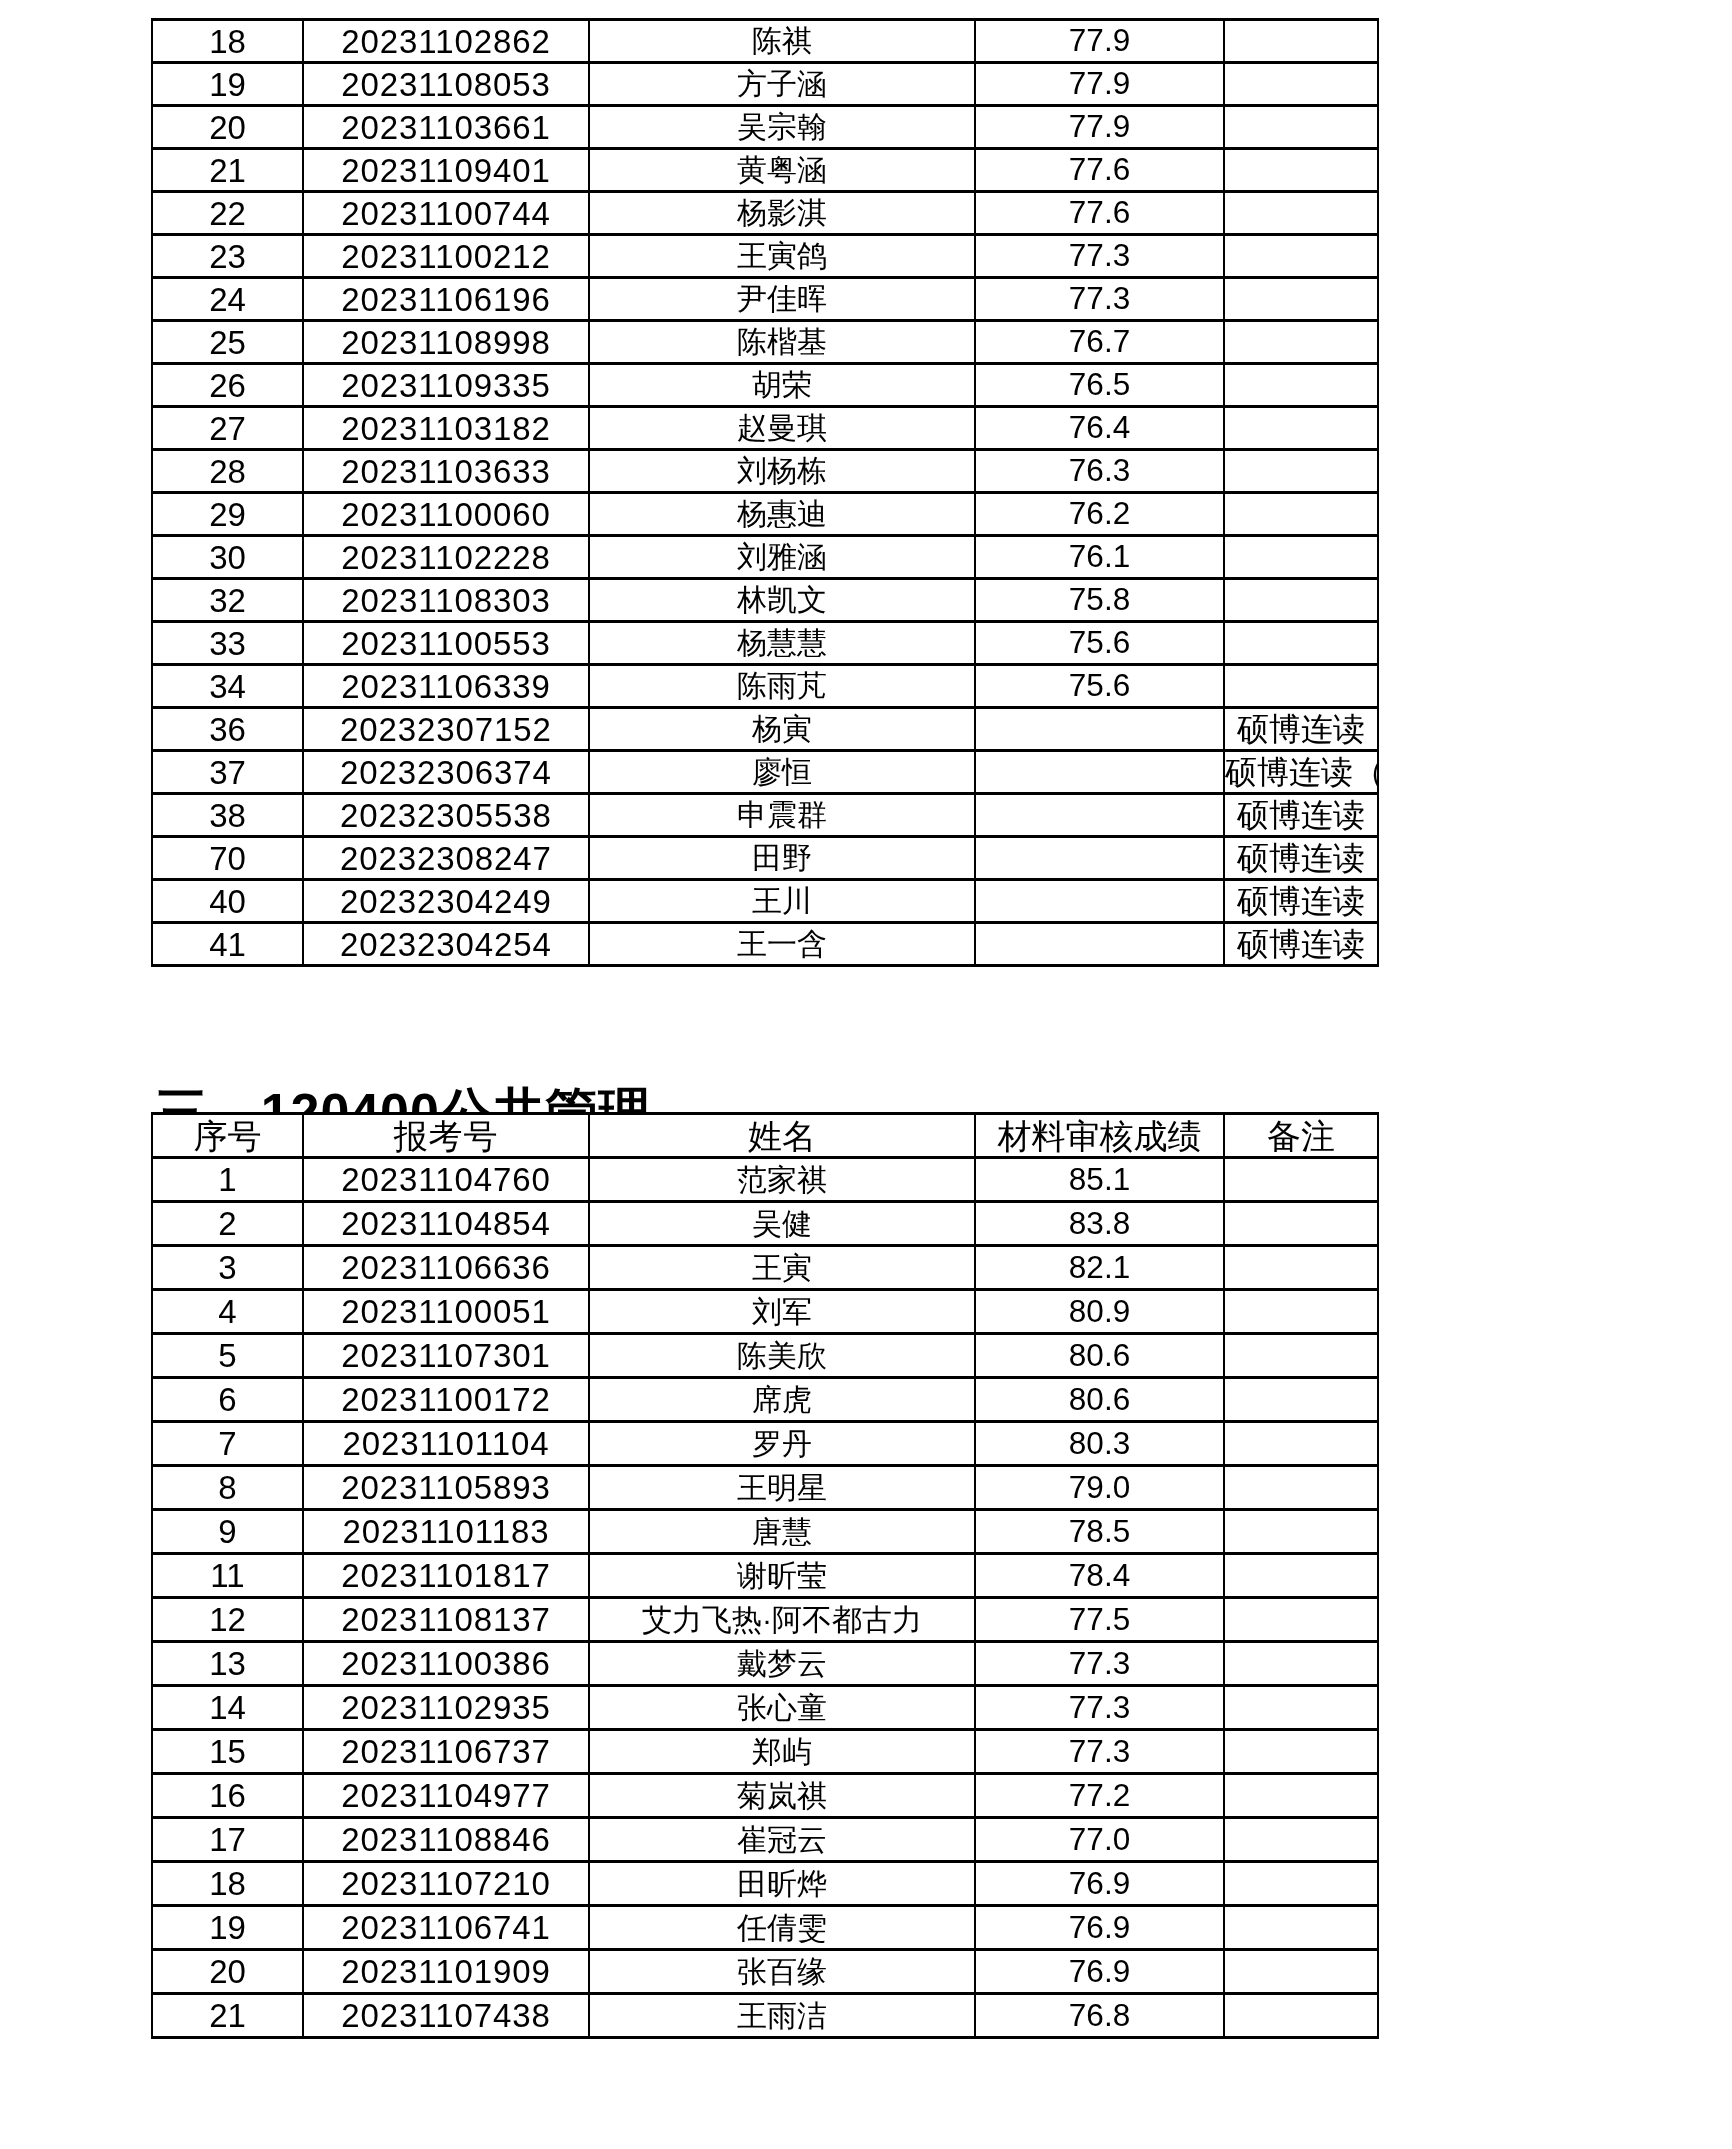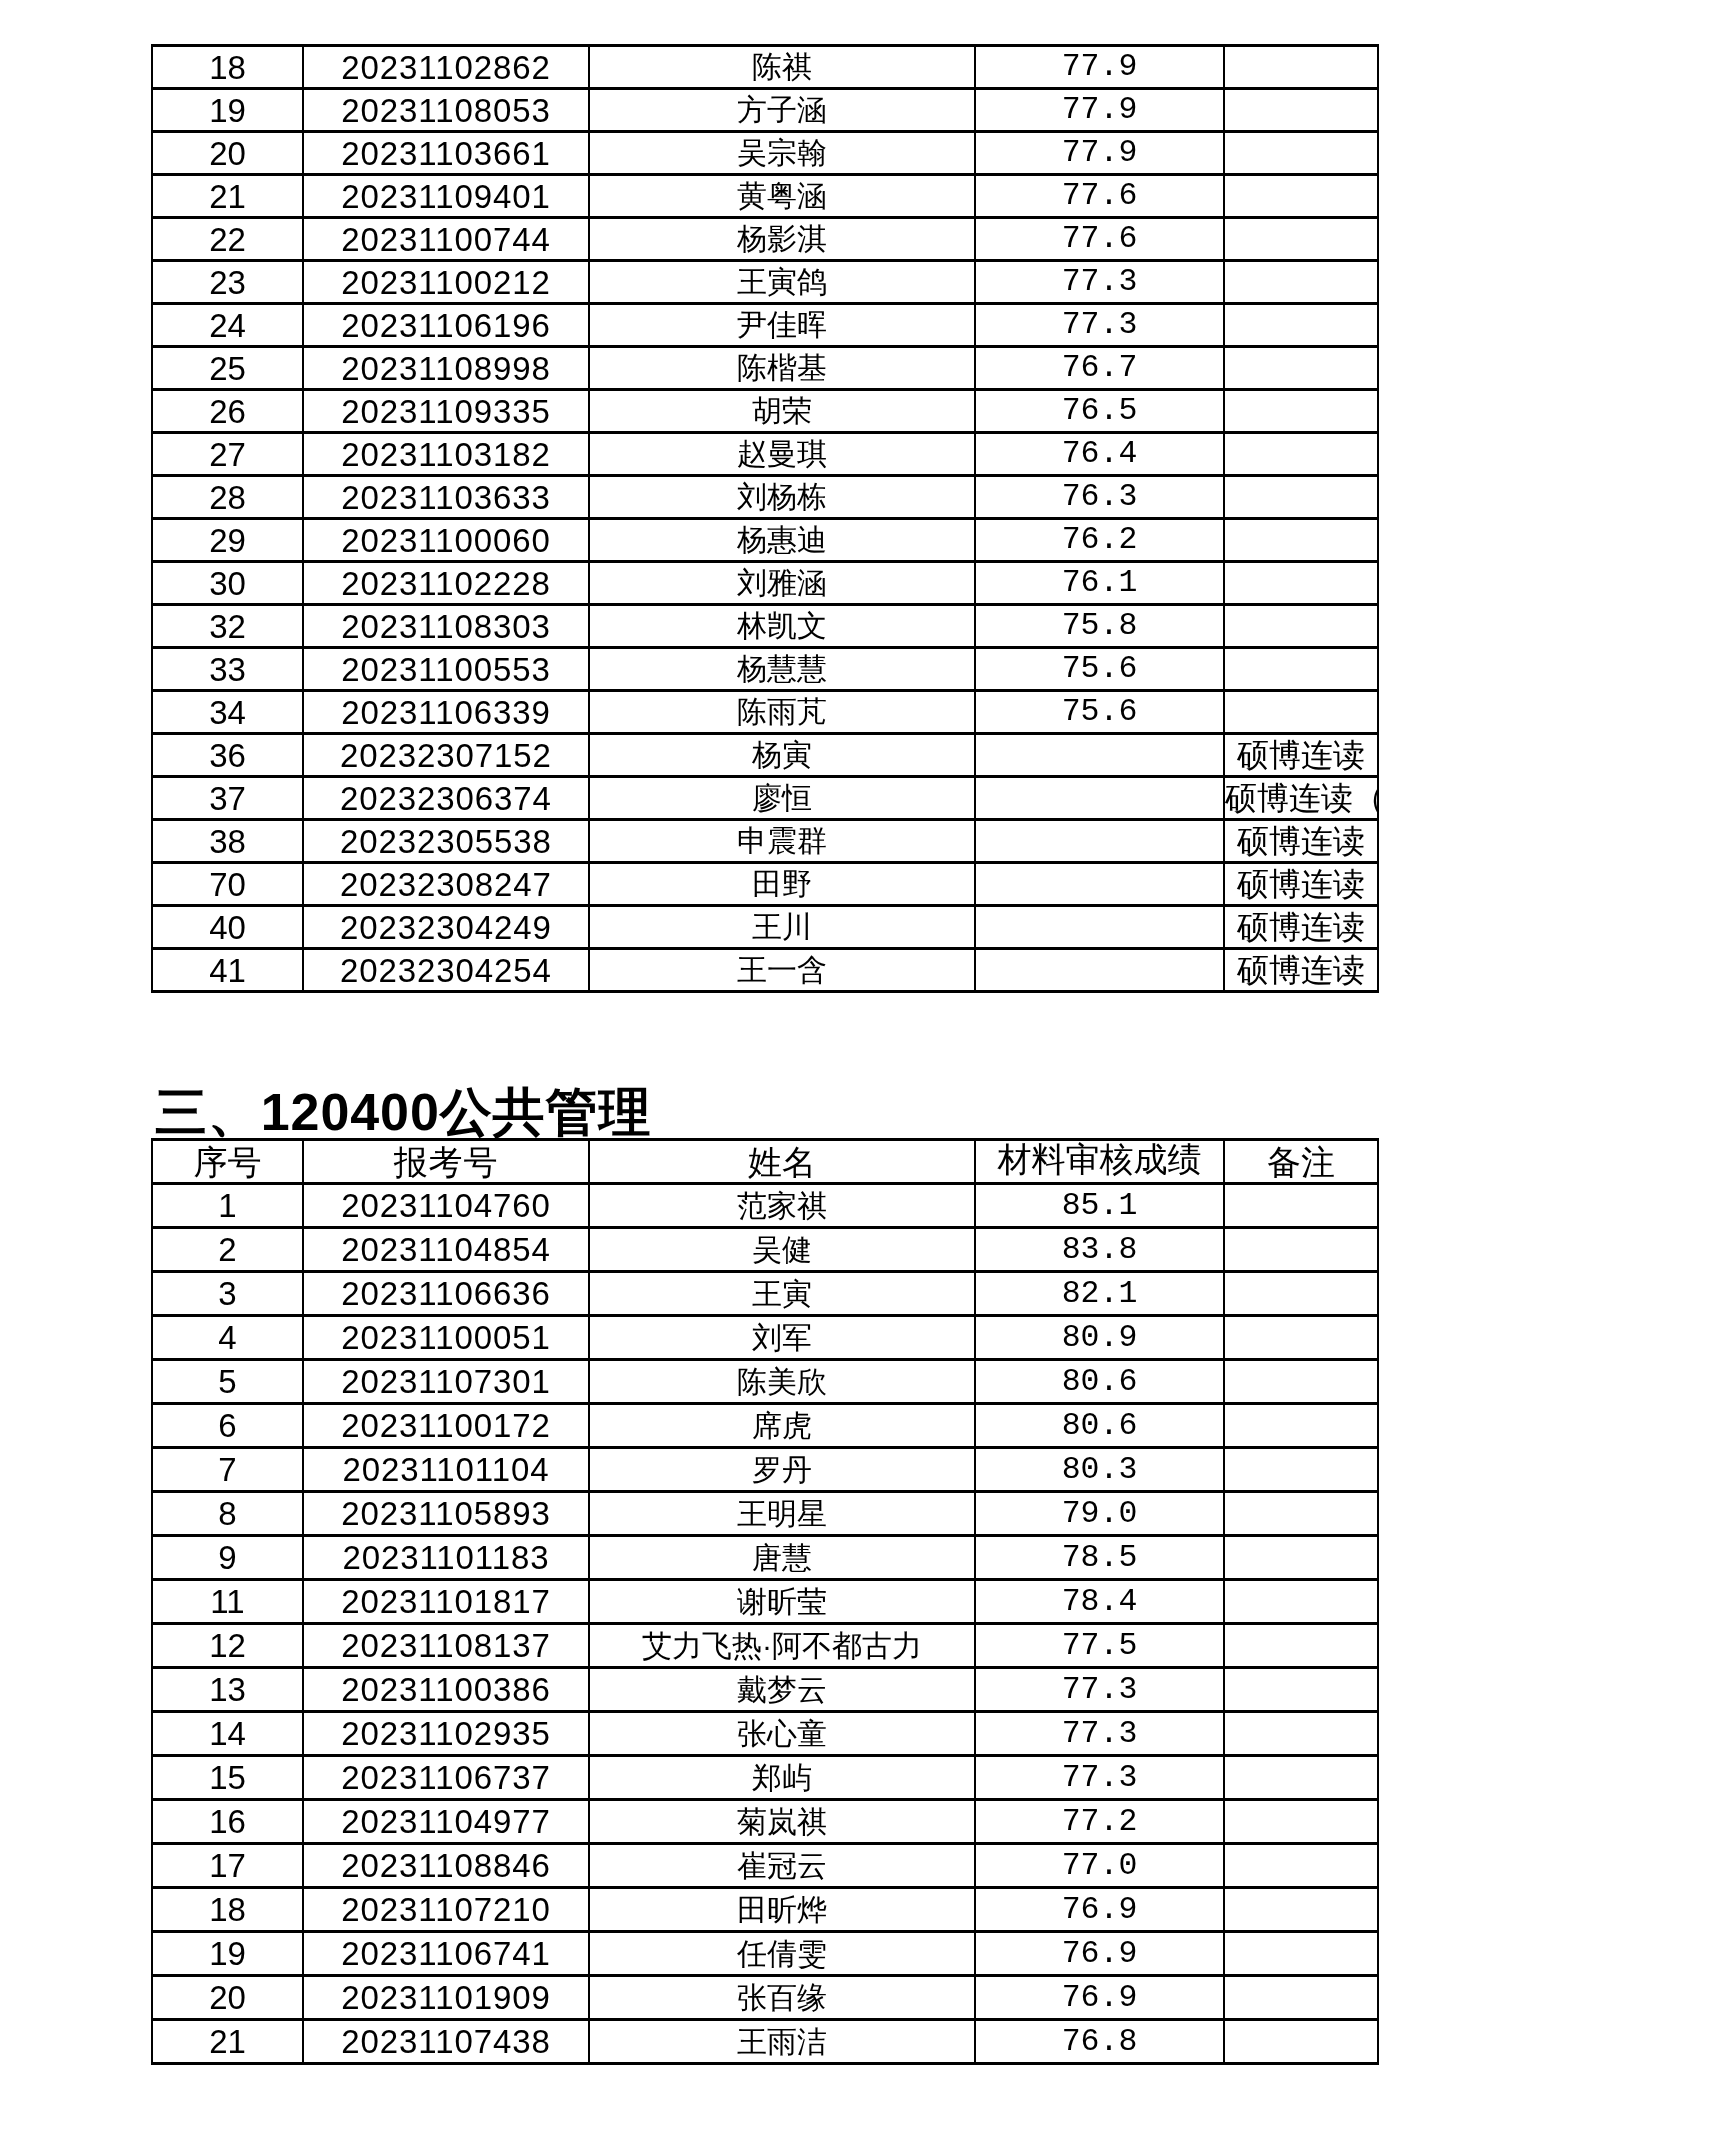--- a/index.html
+++ b/index.html
@@ -1,39 +1,39 @@
 <!DOCTYPE html>
 <html style="font-size:14.4px"><head>
 <meta charset="utf-8">
 <style>
   html,body{margin:0;padding:0;background:#ffffff;}
   body{width:1733px;height:2149px;position:relative;
        font-family:"Liberation Sans","DejaVu Sans",sans-serif;color:#000;}
   .page{position:absolute;inset:0;background:#fff;}
 
   table.grid{border-collapse:collapse;table-layout:fixed;position:absolute;
-             left:151px;width:1228px;background:#fff;margin-top:26px;}
+             left:151px;width:1228px;background:#fff;}
   table.t1{top:18px;}
   table.t2{top:1112px;}
 
   table.grid th,table.grid td{
     border-left:2.7px solid #000;border-right:2.7px solid #000;
     border-top:3.6px solid #000;border-bottom:3.6px solid #000;
     text-align:center;vertical-align:middle;
     padding:0;overflow:hidden;white-space:nowrap;
     font-weight:400;line-height:1;
   }
   table.t1 td{height:40px;}
   table.t2 td{height:41px;}
   table.t2 th{height:41px;font-size:34px;}
 
   .c-no{font-size:33px;}
   .c-reg{font-size:33px;letter-spacing:0.9px;}
   .c-name{font-size:30px;}
-  .c-score{font-size:31.5px;font-family:Liberation Mono, monospace;}
+  .c-score{font-size:31.5px;}
   .c-remark{font-size:32px;}
 
   .section-title{
     position:absolute;left:155px;top:1078px;margin:0;
     font-size:52px;font-weight:700;letter-spacing:0.9px;
   }
 </style>
 </head>
 <body>
 

